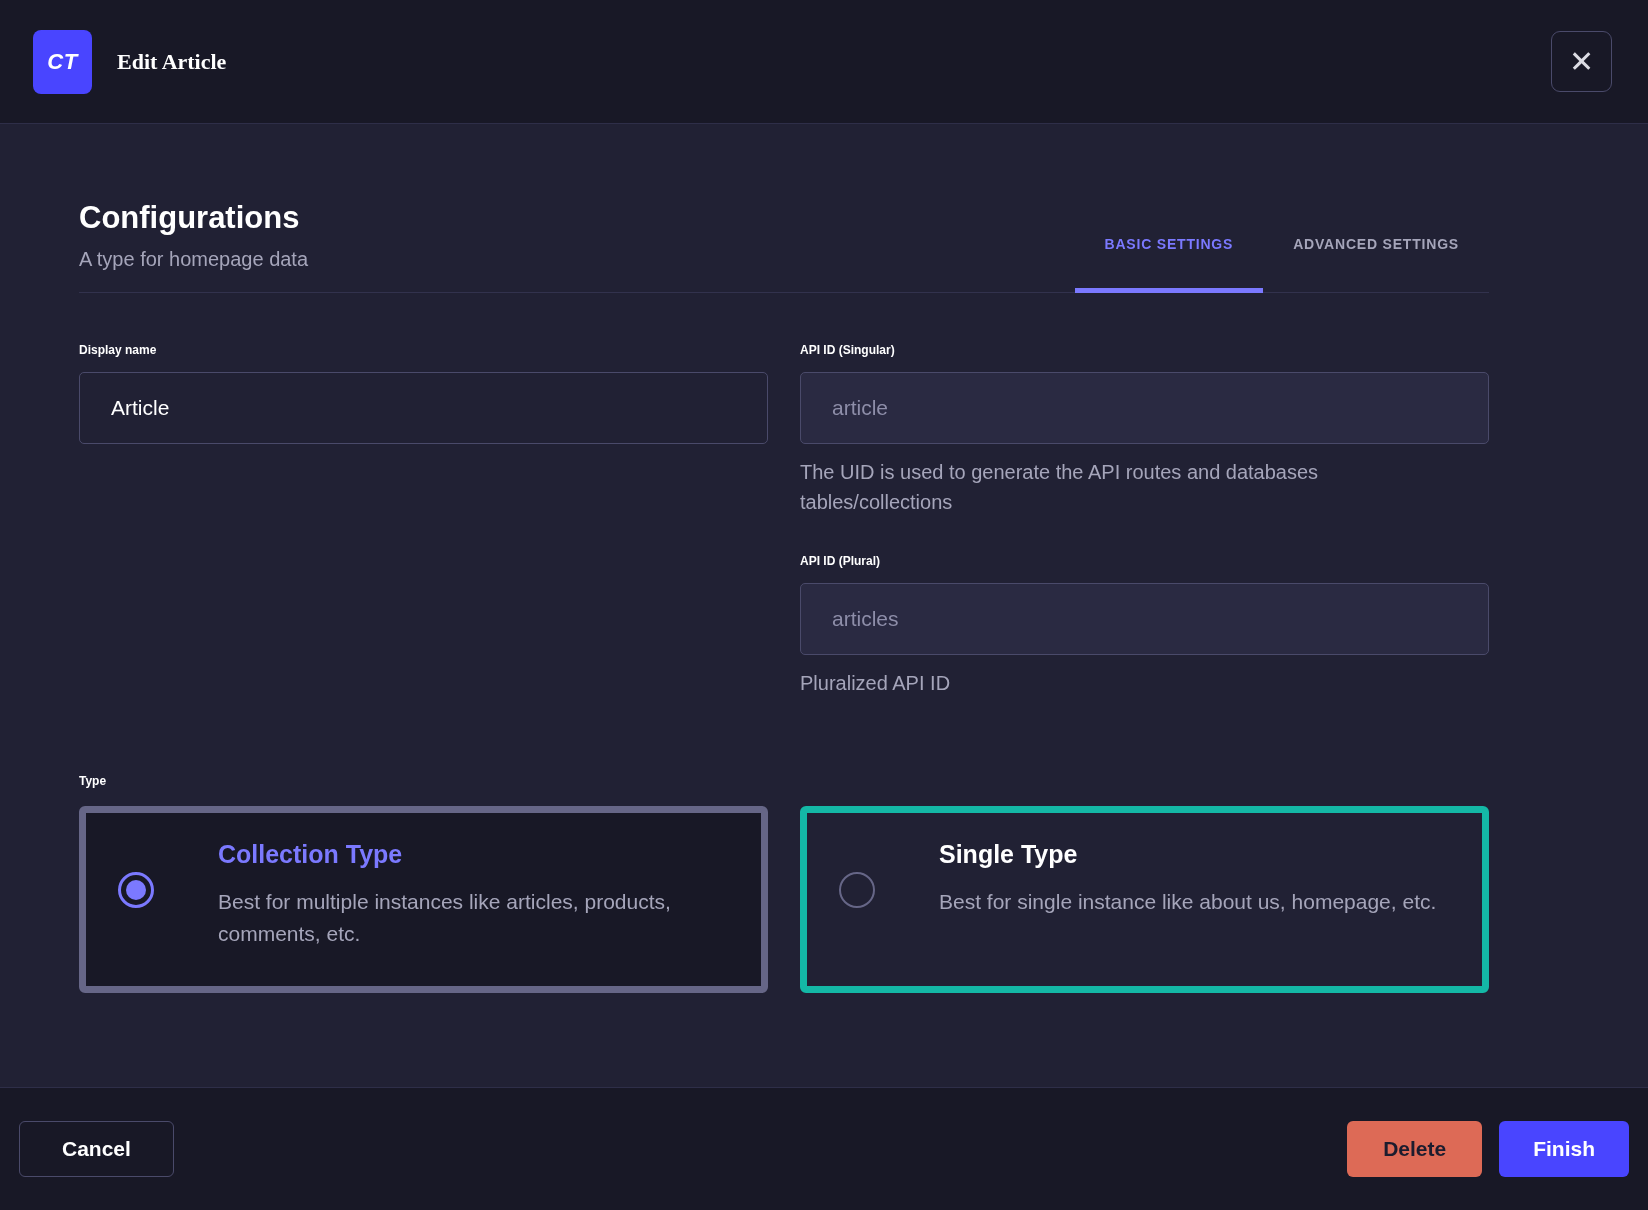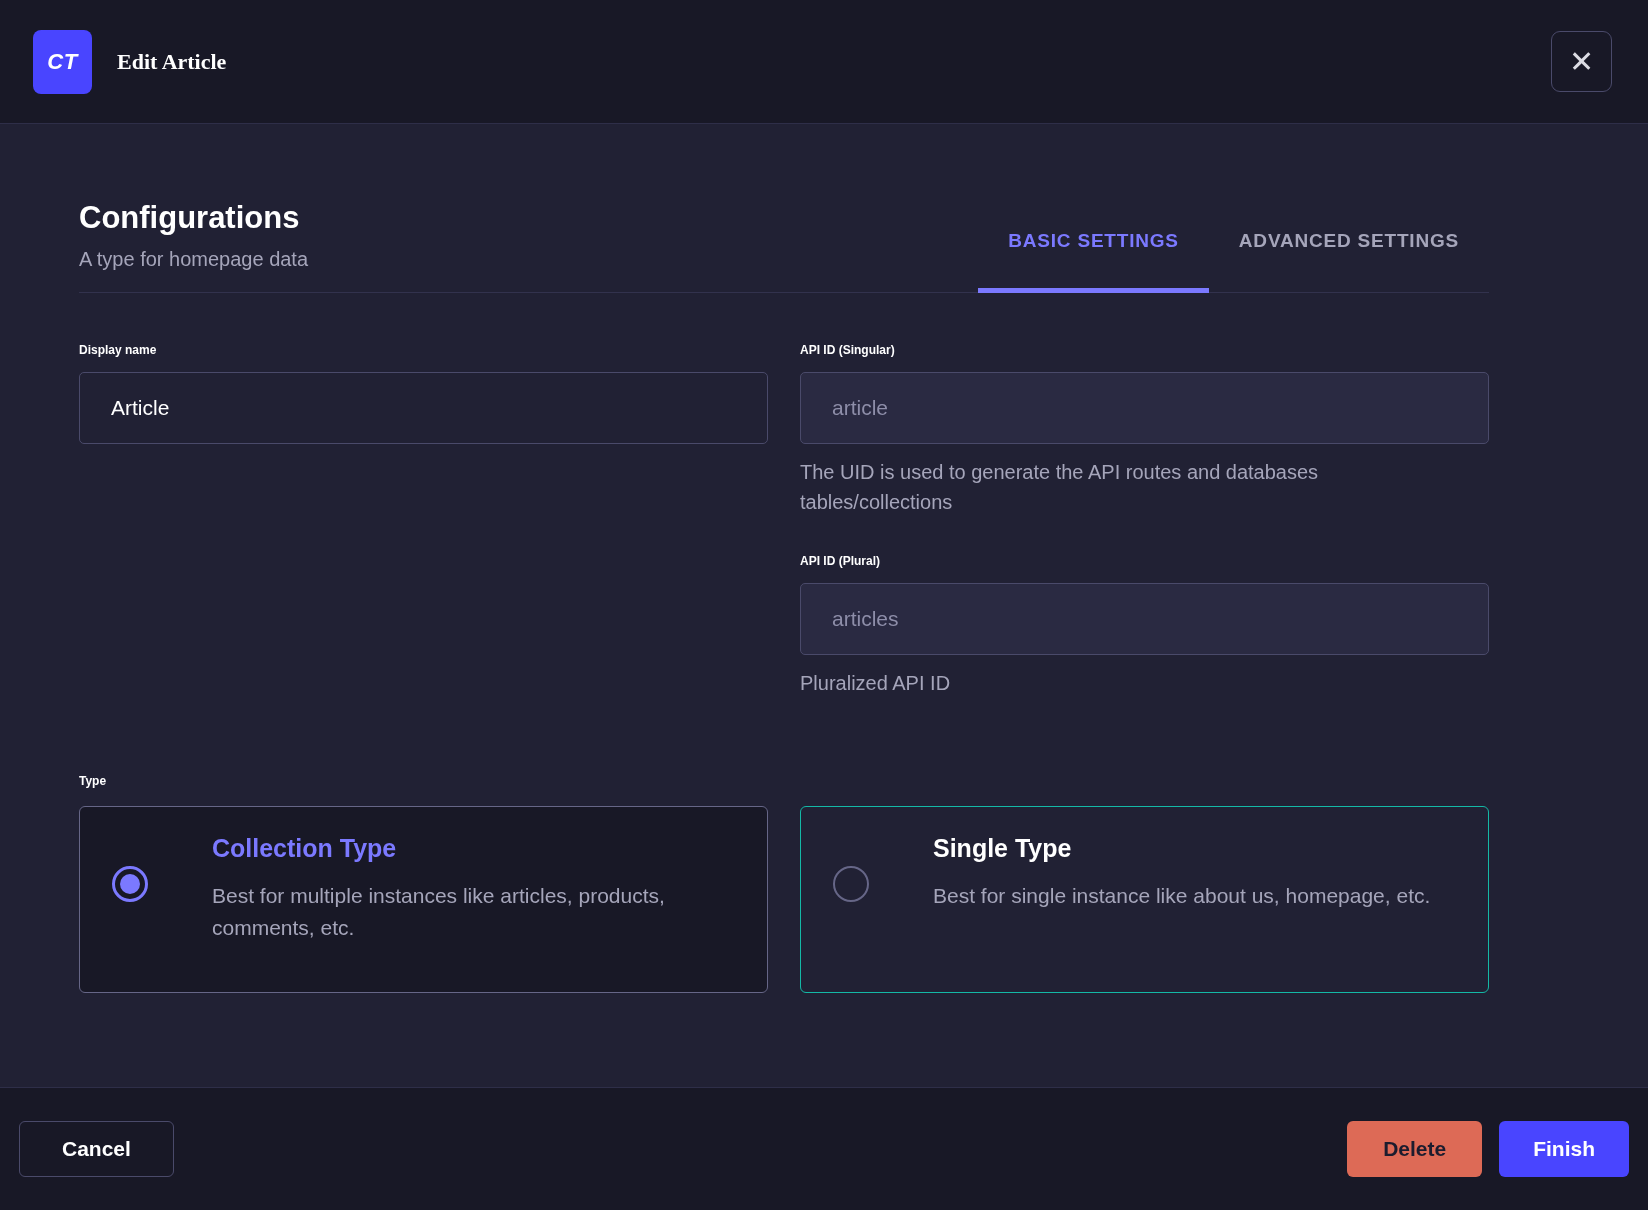--- a/index.html
+++ b/index.html
@@ -89,21 +89,21 @@
   .page-subtitle {
     margin-top: 10px;
     font-size: 20px;
     color: #a5a5ba;
     line-height: 26px;
   }
   .tabs { display: flex; align-self: flex-end; }
   .tab {
     position: relative;
     padding: 0 30px 40px 30px;
-    font-size: 19px;
+    font-size: 14px;
     font-weight: 700;
     letter-spacing: 0.8px;
     color: #a5a5ba;
     cursor: pointer;
     white-space: nowrap;
   }
   .tab.active { color: #7b79ff; }
   .tab.active::after {
     content: "";
     position: absolute;
@@ -155,21 +155,21 @@
   .type-section { margin-top: 76px; }
   .type-cards {
     display: grid;
     grid-template-columns: 689px 689px;
     column-gap: 32px;
     margin-top: 18px;
   }
   .type-card {
     height: 187px;
     border-radius: 6px;
-    border: 1px solid #14b8a6;
+    border: 7px solid #14b8a6;
     background: #212134;
     display: flex;
     padding: 27px 30px 0 32px;
     cursor: pointer;
   }
   .type-card.selected {
     background: #181826;
     border-color: #666687;
   }
   .radio {

